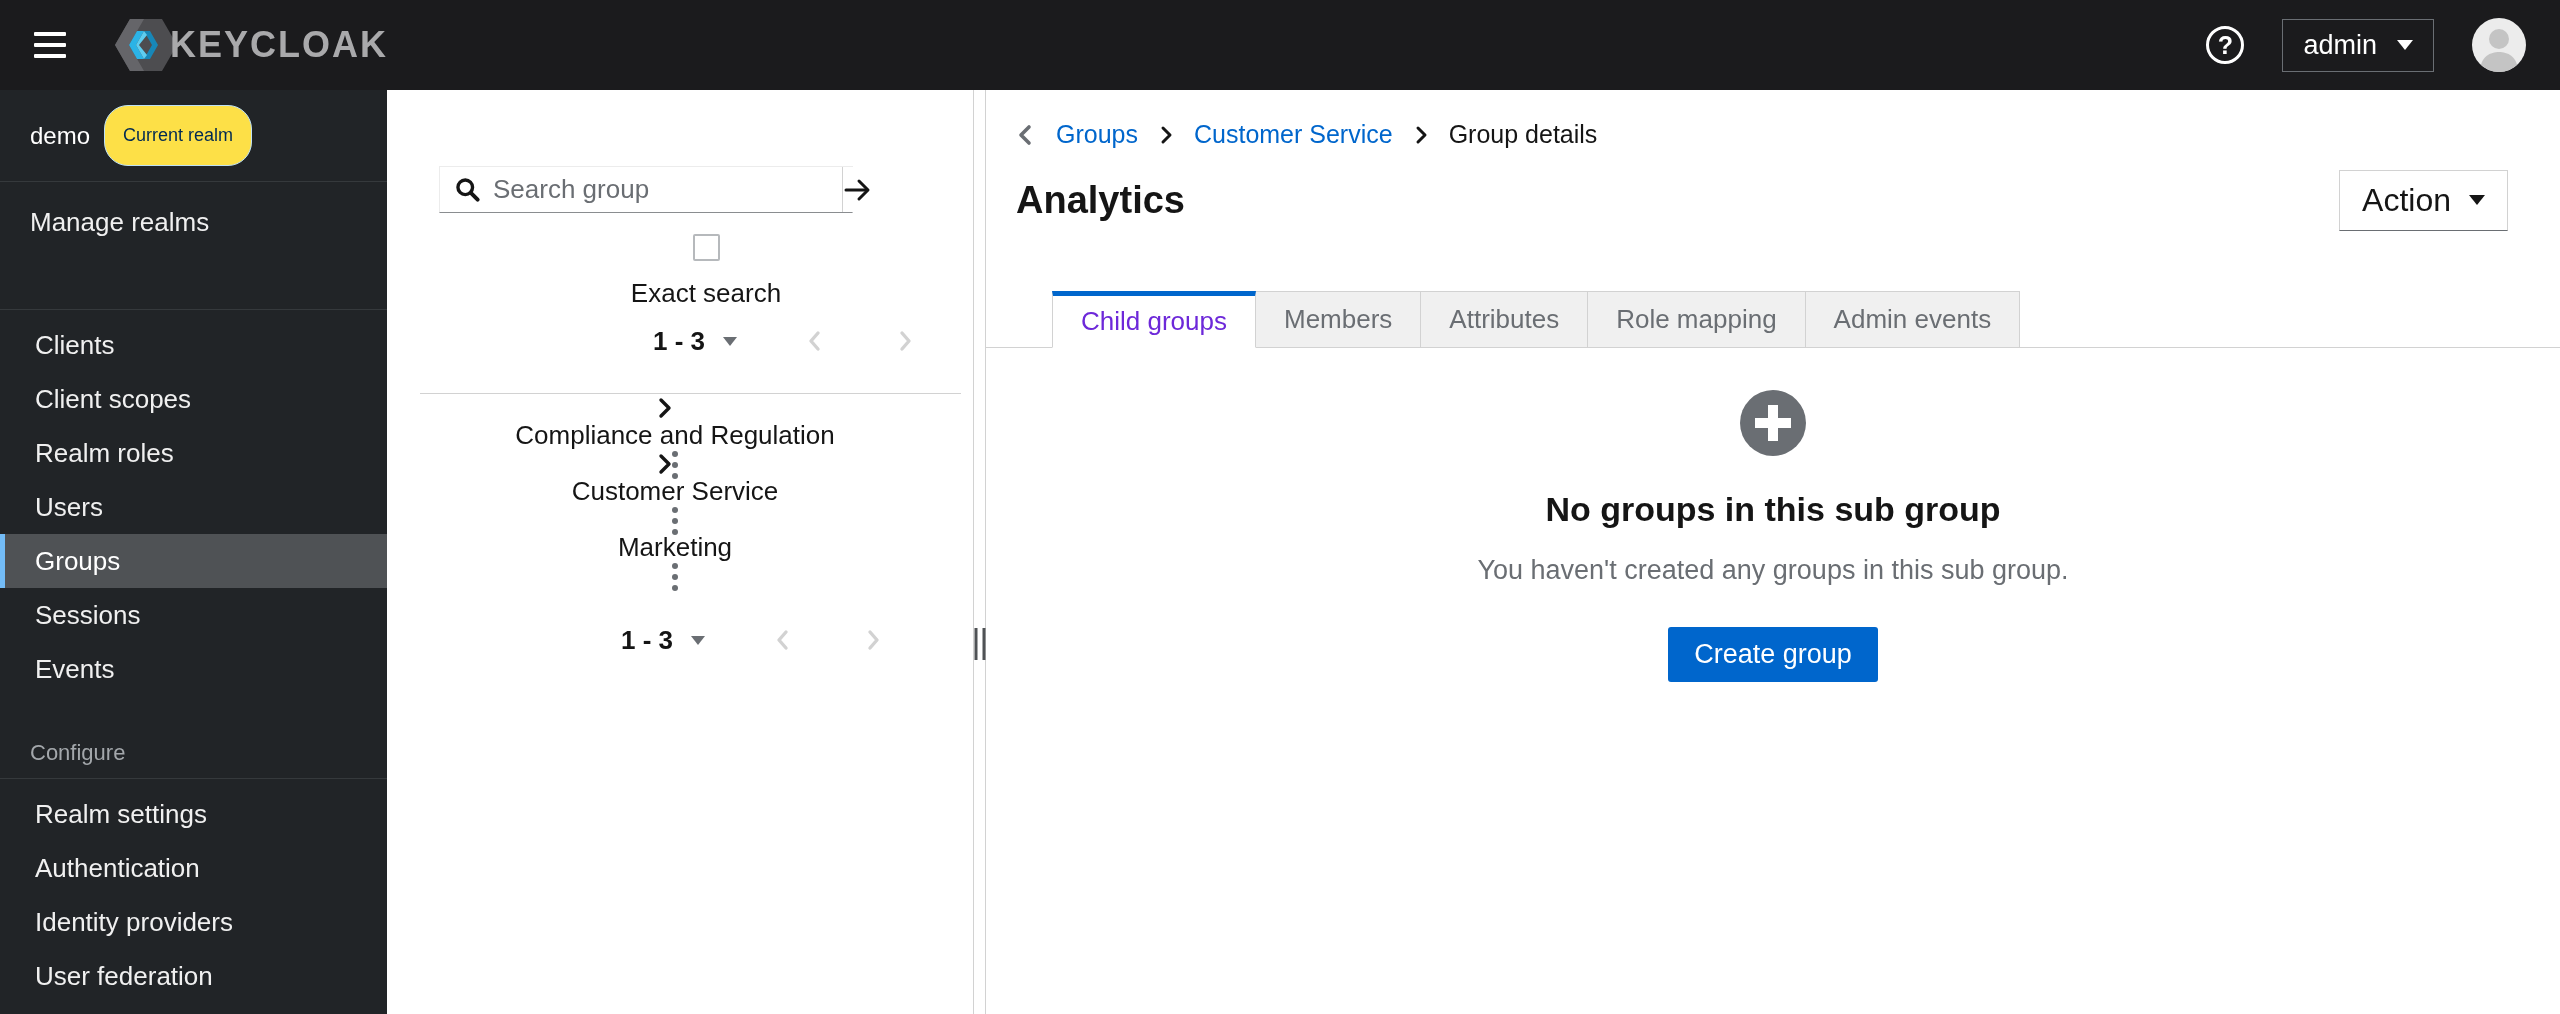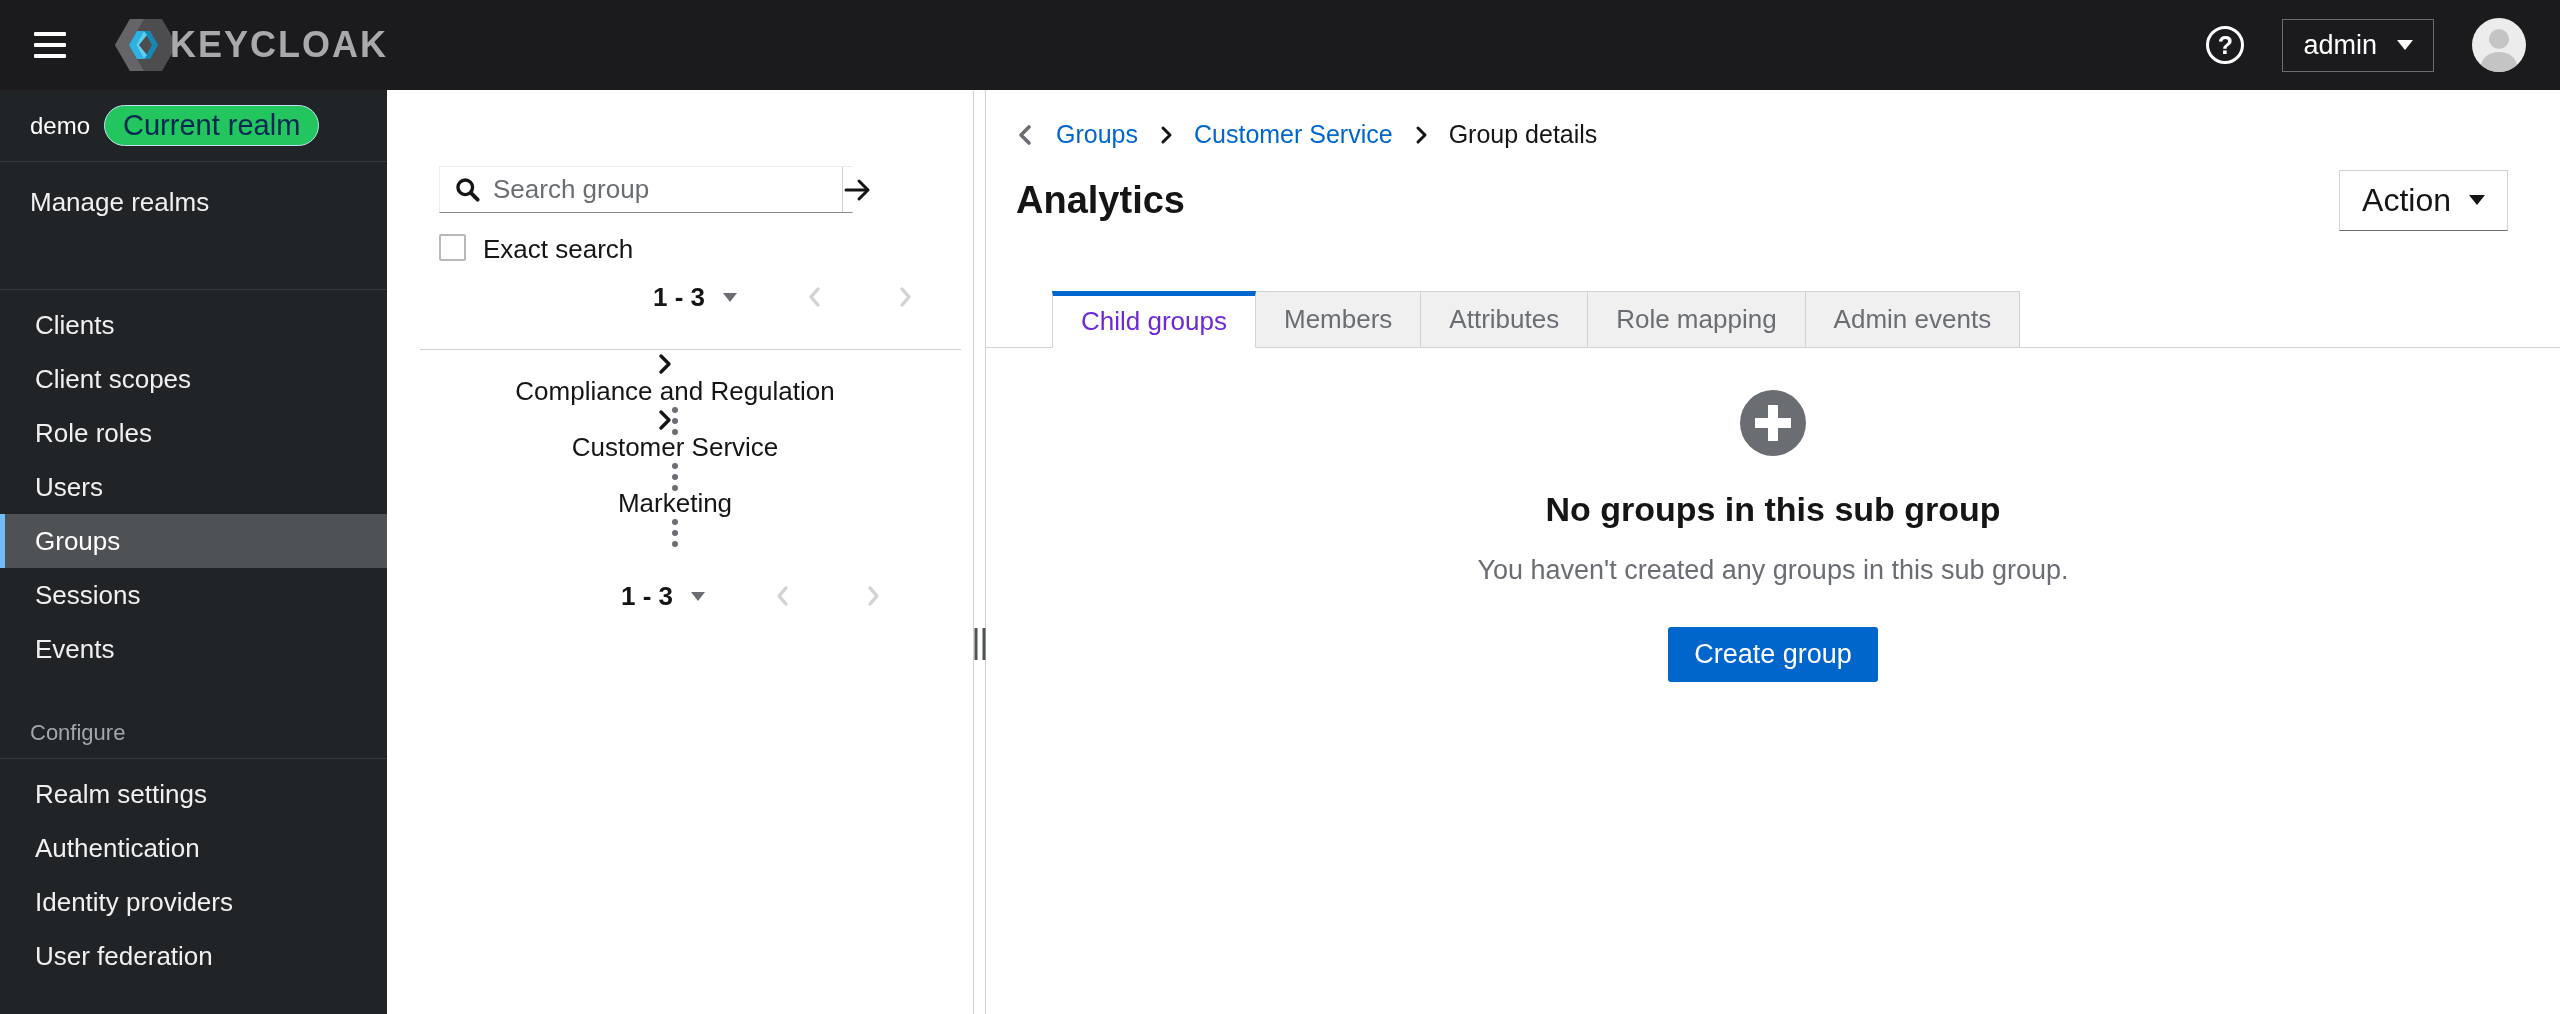--- a/index.html
+++ b/index.html
@@ -18,38 +18,38 @@
   .caret { width:0; height:0; border-left:8px solid transparent; border-right:8px solid transparent; border-top:10px solid #fff; }
   .avatar { width:54px; height:54px; border-radius:50%; background:#ececec; overflow:hidden; display:flex; align-items:flex-end; justify-content:center; cursor:pointer; }
 
   
   .page-body { display:flex; height:924px; }
 
   
   .sidebar { width:387px; background:#212427; color:#f0f0f0; flex-shrink:0; display:flex; flex-direction:column; }
   .realm-row { display:flex; align-items:center; gap:14px; padding:15px 30px; border-bottom:1px solid #35393c; cursor:pointer; }
   .realm-name { font-size:24px; color:#fff; }
-  .realm-badge { background:#22c55e; color:#002952; font-size:29px; padding:3px 18px; border-radius:24px; border:1px solid #bee1f4; }
+  .realm-badge { background:#fde047; color:#002952; font-size:18px; padding:19px 18px; border-radius:24px; border:1px solid #bee1f4; }
   .nav-single { font-size:26px; padding:19px 30px; margin-top:6px; cursor:pointer; }
   .nav-section-label { font-size:22px; color:#a3a7ab; padding:0 30px 12px 30px; }
   .nav-section-divider { border-bottom:1px solid #35393c; }
   .sec-manage { margin-top:52px; }
   .sec-configure { margin-top:44px; }
   .nav-item { font-size:26px; height:54px; display:flex; align-items:center; padding-left:30px; cursor:pointer; border-left:5px solid transparent; }
   .nav-item.active { background:#4f5255; border-left-color:#73BCF7; color:#fff; }
   .nav-items { padding-top:8px; }
 
   
   .group-panel { width:587px; flex-shrink:0; background:#fff; border-right:1px solid #d2d2d2; }
   .search-bar { margin:76px 0 0 52px; width:414px; height:47px; display:flex; border:1px solid #ececec; border-bottom:1px solid #8a8d90; background:#fff; }
   .search-input-wrap { flex:1; display:flex; align-items:center; gap:12px; padding:0 14px; }
   .search-input-wrap input { border:none; outline:none; flex:1; min-width:0; font-size:26px; font-family:"Liberation Sans", sans-serif; color:#151515; }
   .search-input-wrap input::placeholder { color:#6a6e73; opacity:1; }
   .search-go { width:62px; border:none; border-left:1px solid #d2d2d2; background:#fff; display:flex; align-items:center; justify-content:center; cursor:pointer; }
-  .exact-row { margin:21px 0 0 52px; display:flex; align-items:flex-start; gap:17px; }
+  .exact-row { margin:21px 0 0 52px; display:flex; align-items:center; gap:17px;flex-direction:column; }
   .checkbox { width:27px; height:27px; border:2px solid #b6b9bc; border-radius:2px; background:#fff; cursor:pointer; }
   .exact-label { font-size:26px; }
   .pager { margin-top:14px; height:36px; display:flex; align-items:center; justify-content:flex-end; padding-right:56px; }
   .pager.bottom { margin-top:58px; padding-right:88px; }
   .pager-range-btn { display:flex; align-items:center; gap:18px; background:none; border:none; cursor:pointer; }
   .pager-range { font-size:26px; font-weight:bold; color:#151515; }
   .caret-sm { width:0; height:0; border-left:7px solid transparent; border-right:7px solid transparent; border-top:9px solid #6a6e73; }
   .pager-nav { background:none; border:none; cursor:default; margin-left:66px; display:flex; align-items:center; }
   .panel-divider { height:1px; background:#d2d2d2; margin:34px 12px 0 33px; }
   .tree { margin-top:2px; }
@@ -131,21 +131,21 @@
       <span class="realm-name">demo</span>
       <span class="realm-badge">Current realm</span>
     </div>
     <div class="nav-single">Manage realms</div>
 
     <div class="sec-manage">
       <div class="nav-section-divider"></div>
       <div class="nav-items" id="manage-items">
           <div class="nav-item">Clients</div>
           <div class="nav-item">Client scopes</div>
-          <div class="nav-item">Role roles</div>
+          <div class="nav-item">Realm roles</div>
           <div class="nav-item">Users</div>
           <div class="nav-item active">Groups</div>
           <div class="nav-item">Sessions</div>
           <div class="nav-item">Events</div>
         </div>
     </div>
 
     <div class="sec-configure">
       <div class="nav-section-label">Configure</div>
       <div class="nav-section-divider"></div>

